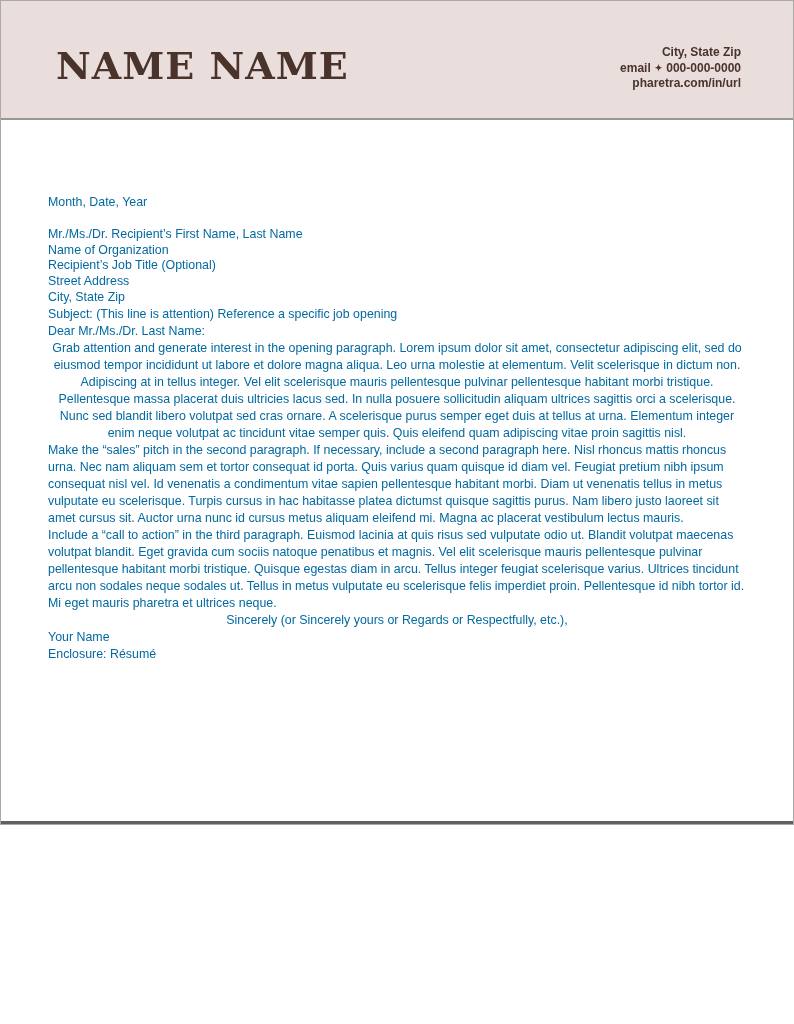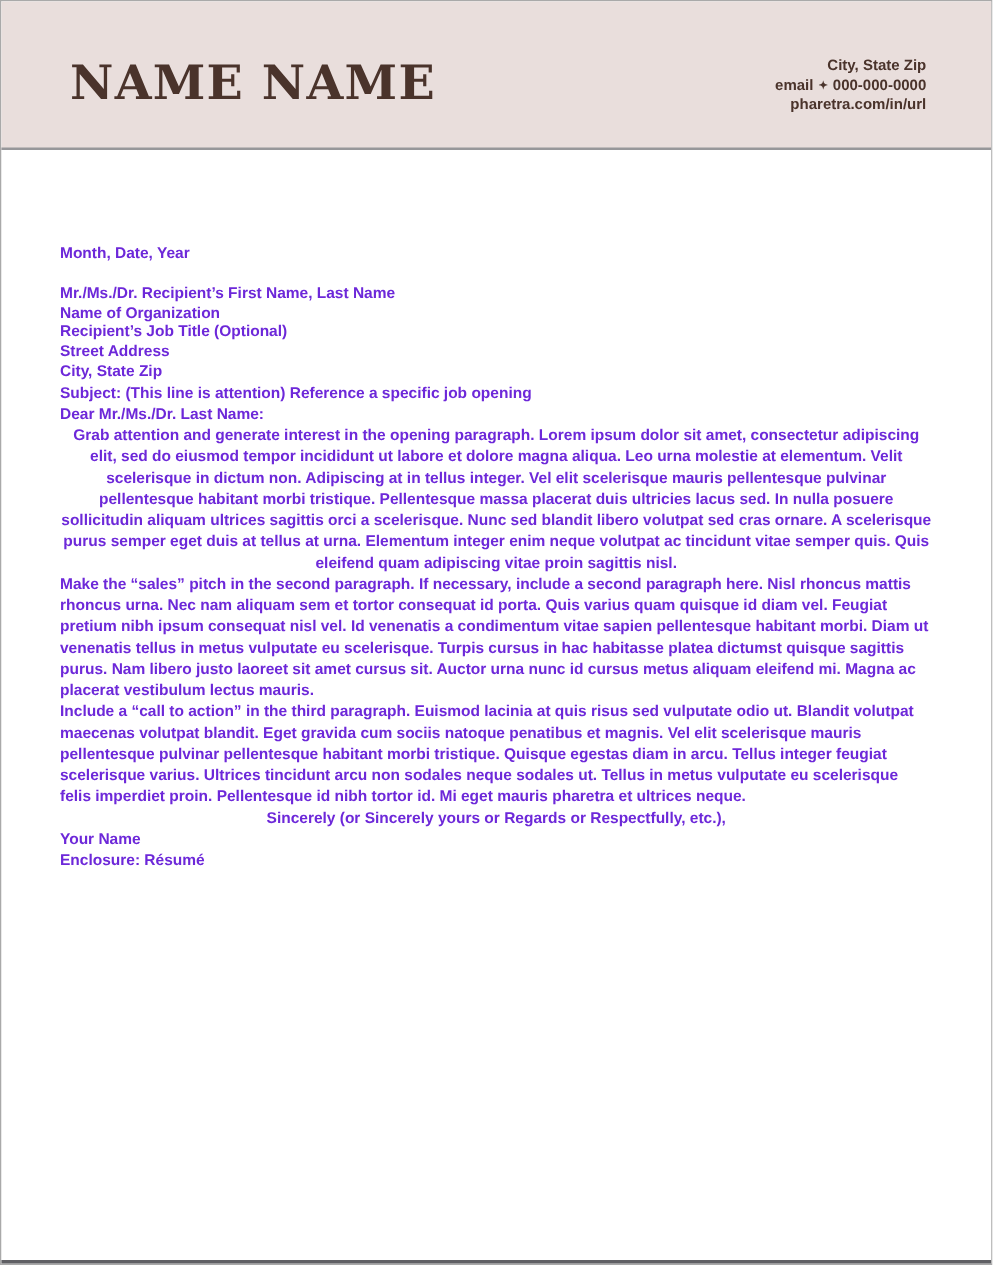--- a/index.html
+++ b/index.html
@@ -1,17 +1,17 @@
 <!DOCTYPE html>
 <html><head>
 <meta charset="utf-8">
 <style>
   html, body { margin:0; padding:0; background:#ffffff; }
   .page {
-    width:794px; height:1012px;
+    width:794px; height:825px;
     box-sizing:border-box;
     position:relative;
     background:#ffffff;
     border:1px solid #a9a9a9;
     overflow:hidden;
     font-family:"Liberation Sans", sans-serif;
   }
   
   .letterhead {
     position:relative;
@@ -33,24 +33,23 @@
     position:absolute; right:52px; top:44px;
     text-align:right;
     font-size:12px; font-weight:700;
     line-height:15.5px;
     color:#4a332b;
   }
   .contact .sep { font-size:9px; padding:0 4px; vertical-align:1px; }
   
   .letter {
     padding:0 47px;
-    color:#6d28d9;
+    color:#0369a1;
     font-size:12.4px;
     line-height:17px;
-    font-weight:bold;
   }
   .letter p { margin:0; }
   .date       { padding-top:74px; }
   .recipient  { margin-top:16px; line-height:15.7px; }
   .subject    { margin-top:17px; }
   .greeting   { margin-top:14px; }
   .para       { margin-top:8px; }
   .para-first { margin-top:16px;text-align:center; }
   .closing    { margin-top:13px;text-align:center; }
   .signature  { margin-top:45px; }

